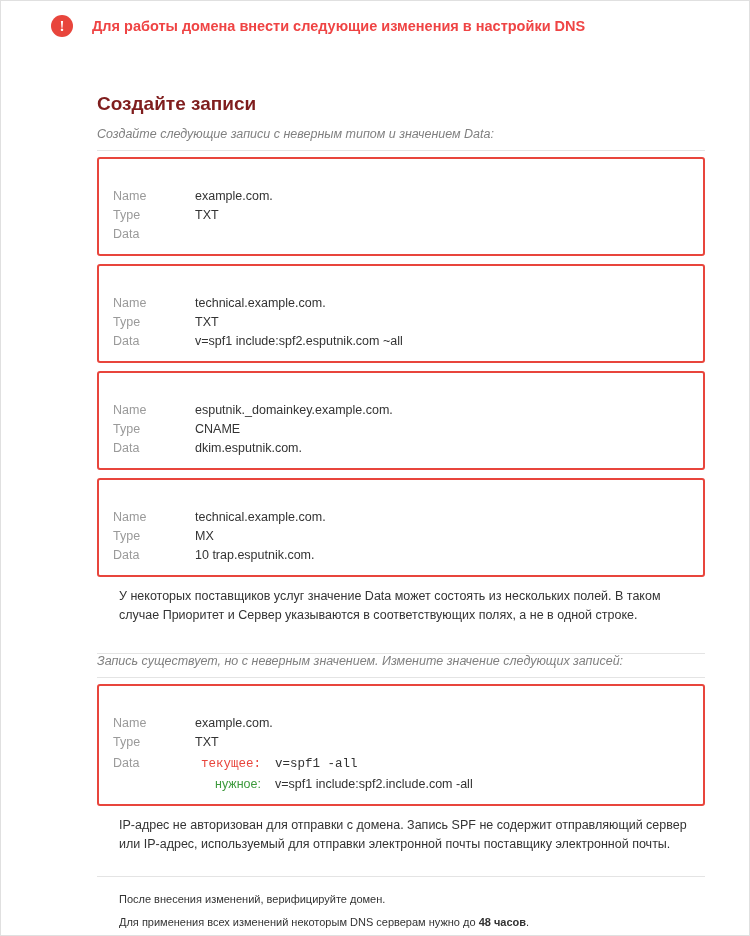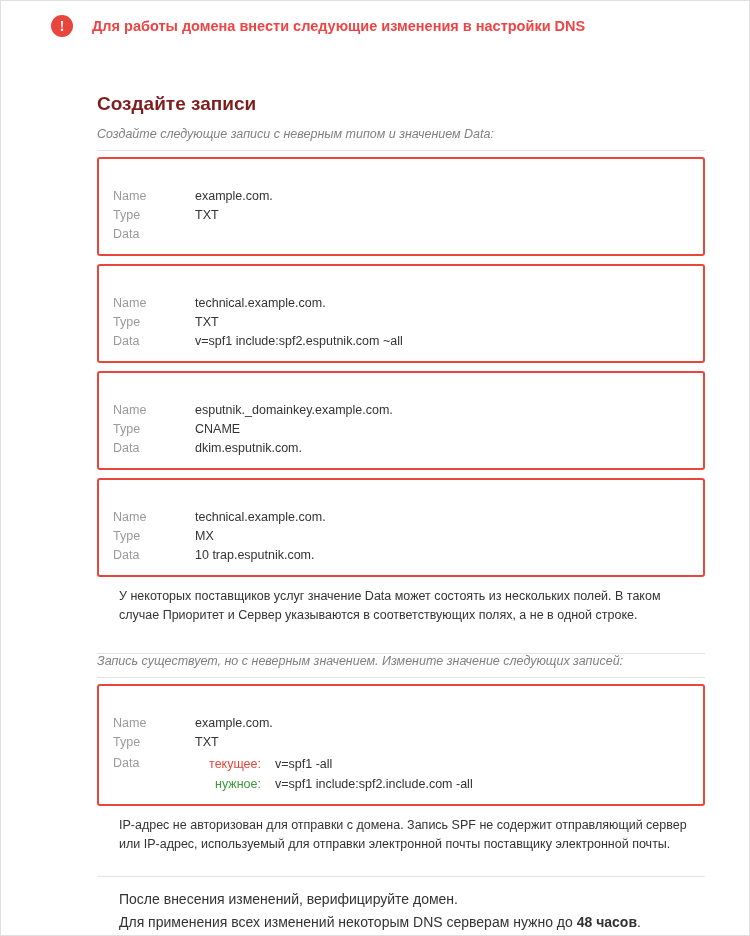--- a/index.html
+++ b/index.html
@@ -122,21 +122,21 @@
   }
   
   .note {
     font-size: 12.5px;
     color: #333;
     line-height: 19px;
     margin: 10px 0 0 22px;
     padding-right: 10px;
   }
   .footer-note {
-    font-size: 14px;
+    font-size: 11px;
     color: #333;
     line-height: 21px;
     margin: 12px 0 0 22px;
   }
   .footer-note b { font-weight: bold; }
   .spacer-line {
     border-top: 1px solid #e4e4e4;
     margin-top: 28px;
   }
   
@@ -255,21 +255,21 @@
         <div class="record-label">Name</div>
         <div class="record-value">example.com.</div>
       </div>
       <div class="record-row">
         <div class="record-label">Type</div>
         <div class="record-value">TXT</div>
       </div>
       <div class="record-row" style="margin-top:2px;">
         <div class="record-label">Data</div>
       </div>
-      <div class="kv-row" style="margin-top:-19px;">
+      <div class="kv-row" style="margin-top:-19px;font-family:Liberation Mono, monospace;">
         <div class="kv-key">текущее:</div>
         <div class="kv-val">v=spf1 -all</div>
       </div>
       <div class="kv-row">
         <div class="kv-key needed">нужное:</div>
         <div class="kv-val">v=spf1 include:spf2.include.com -all</div>
       </div>
     </div>
 
     <div class="note">IP-адрес не авторизован для отправки с домена. Запись SPF не содержит отправляющий сервер или IP-адрес, используемый для отправки электронной почты поставщику электронной почты.</div>

